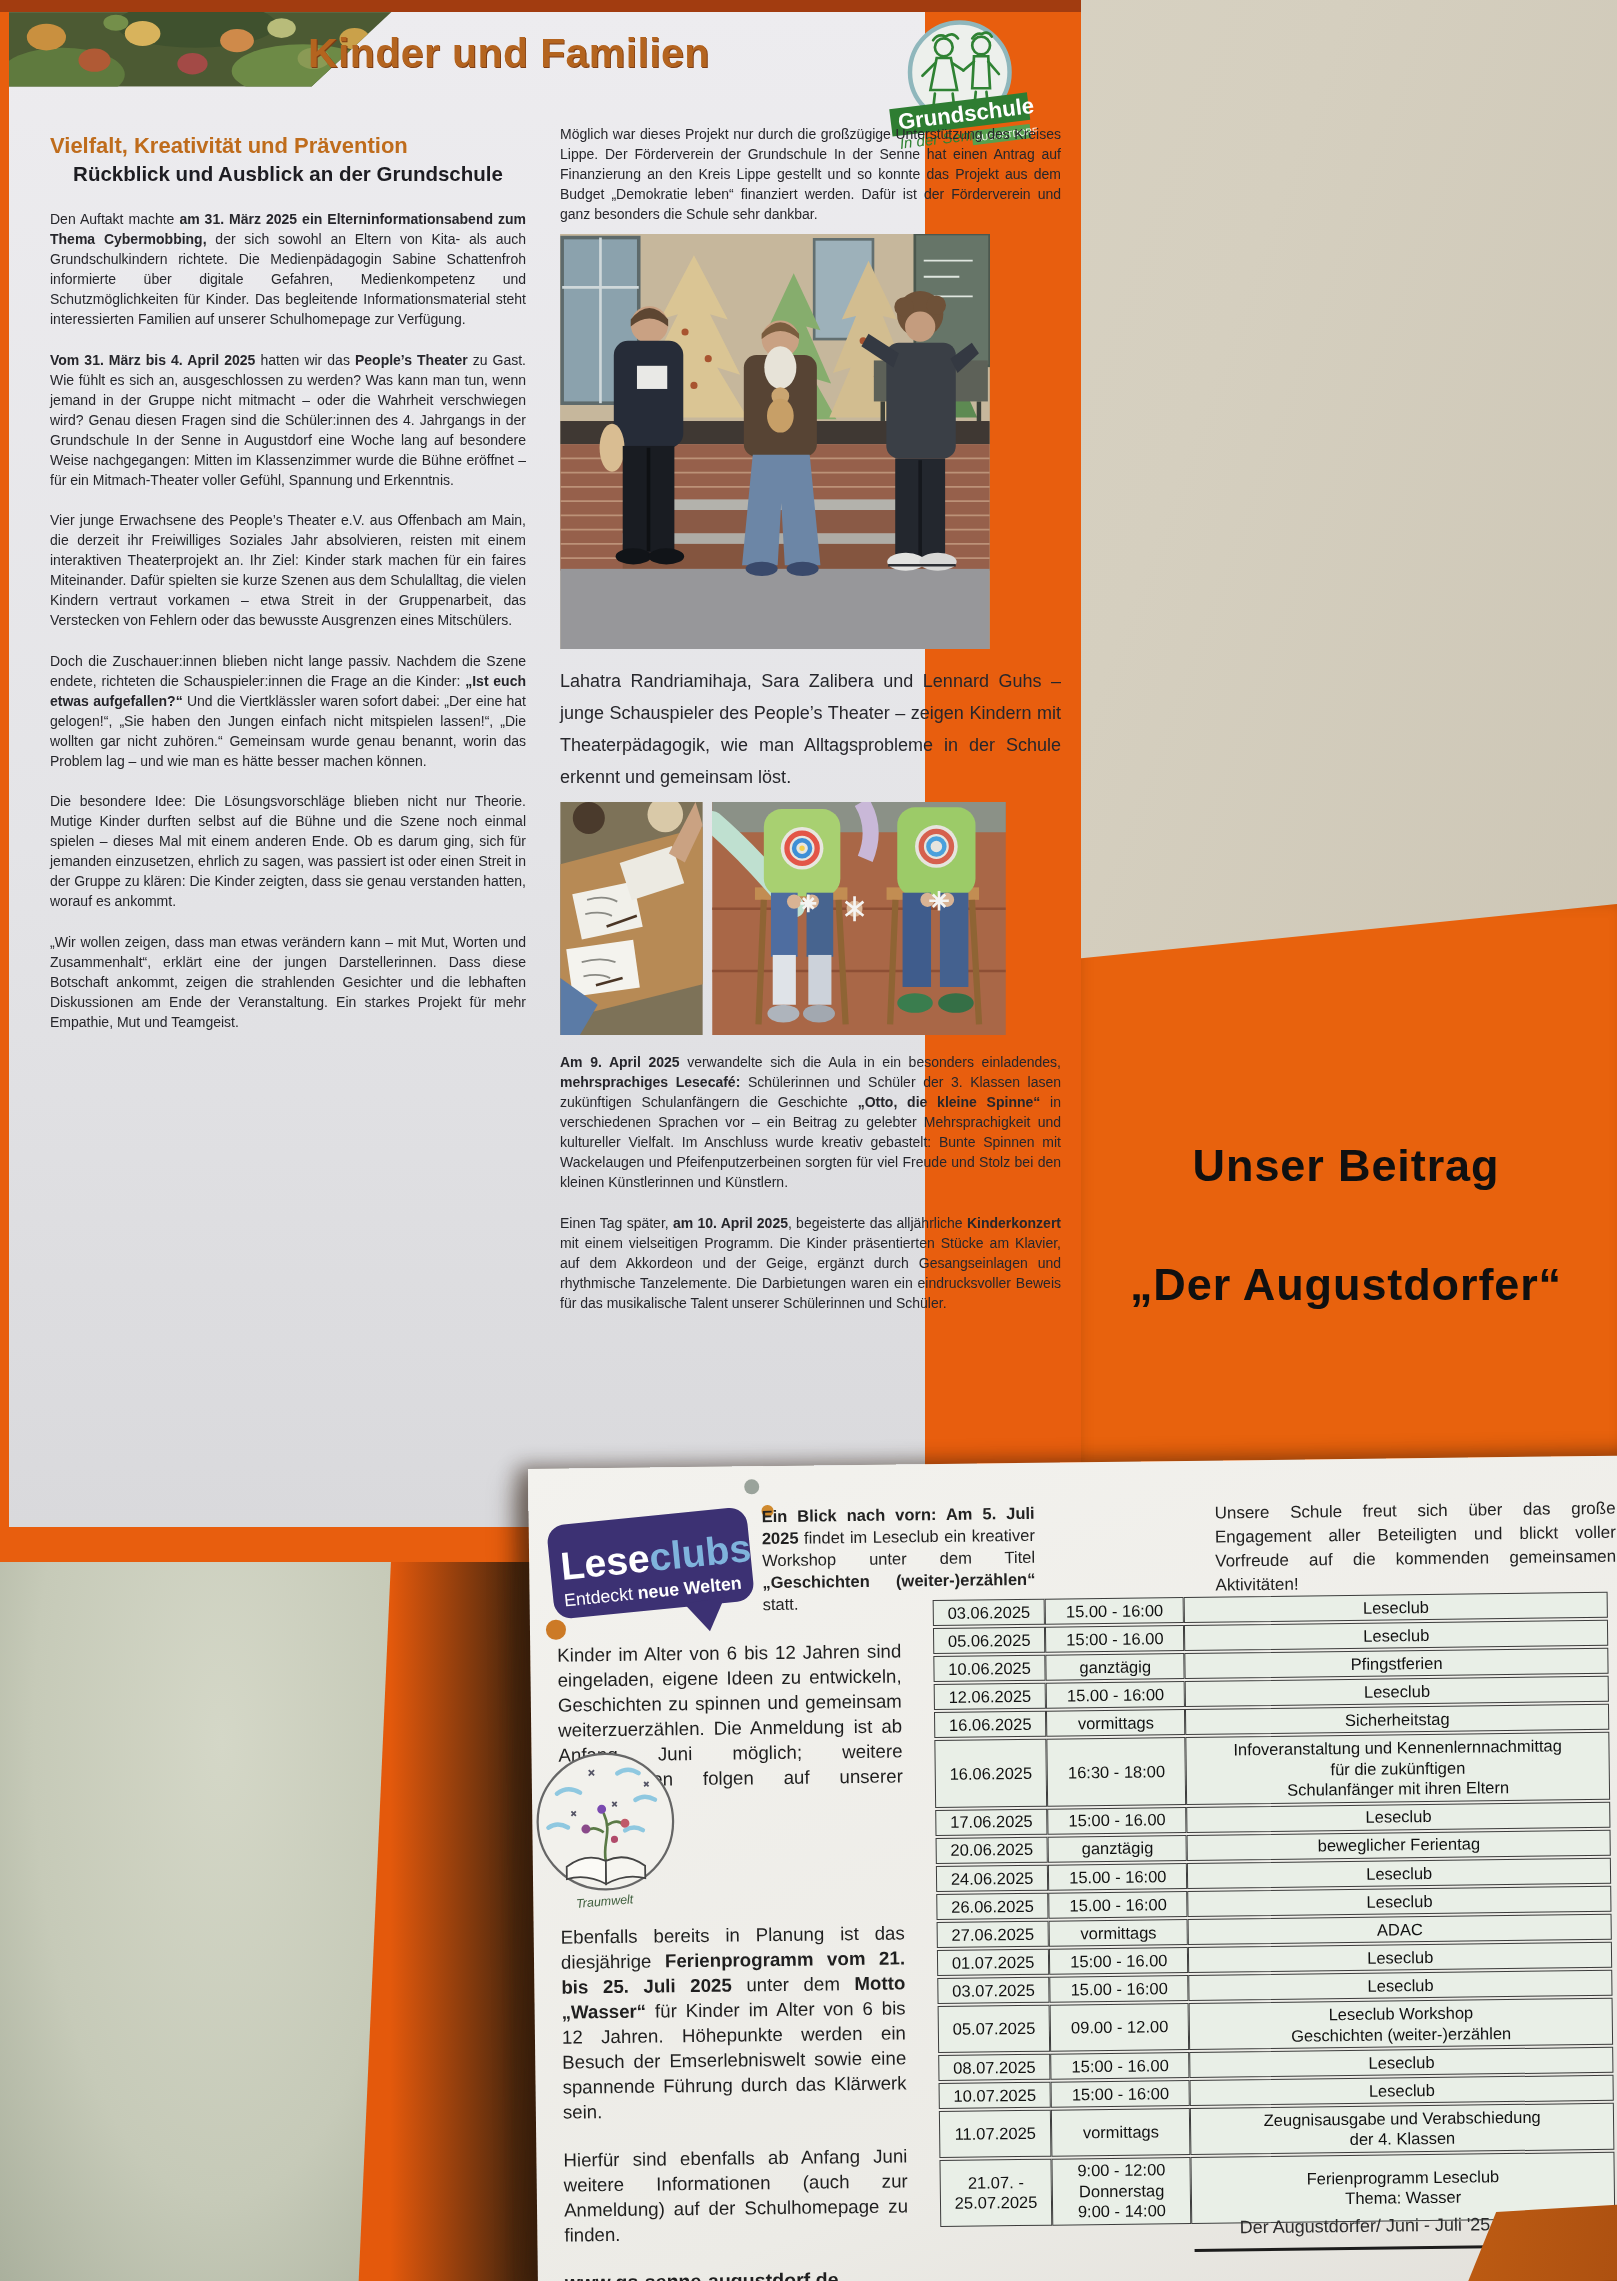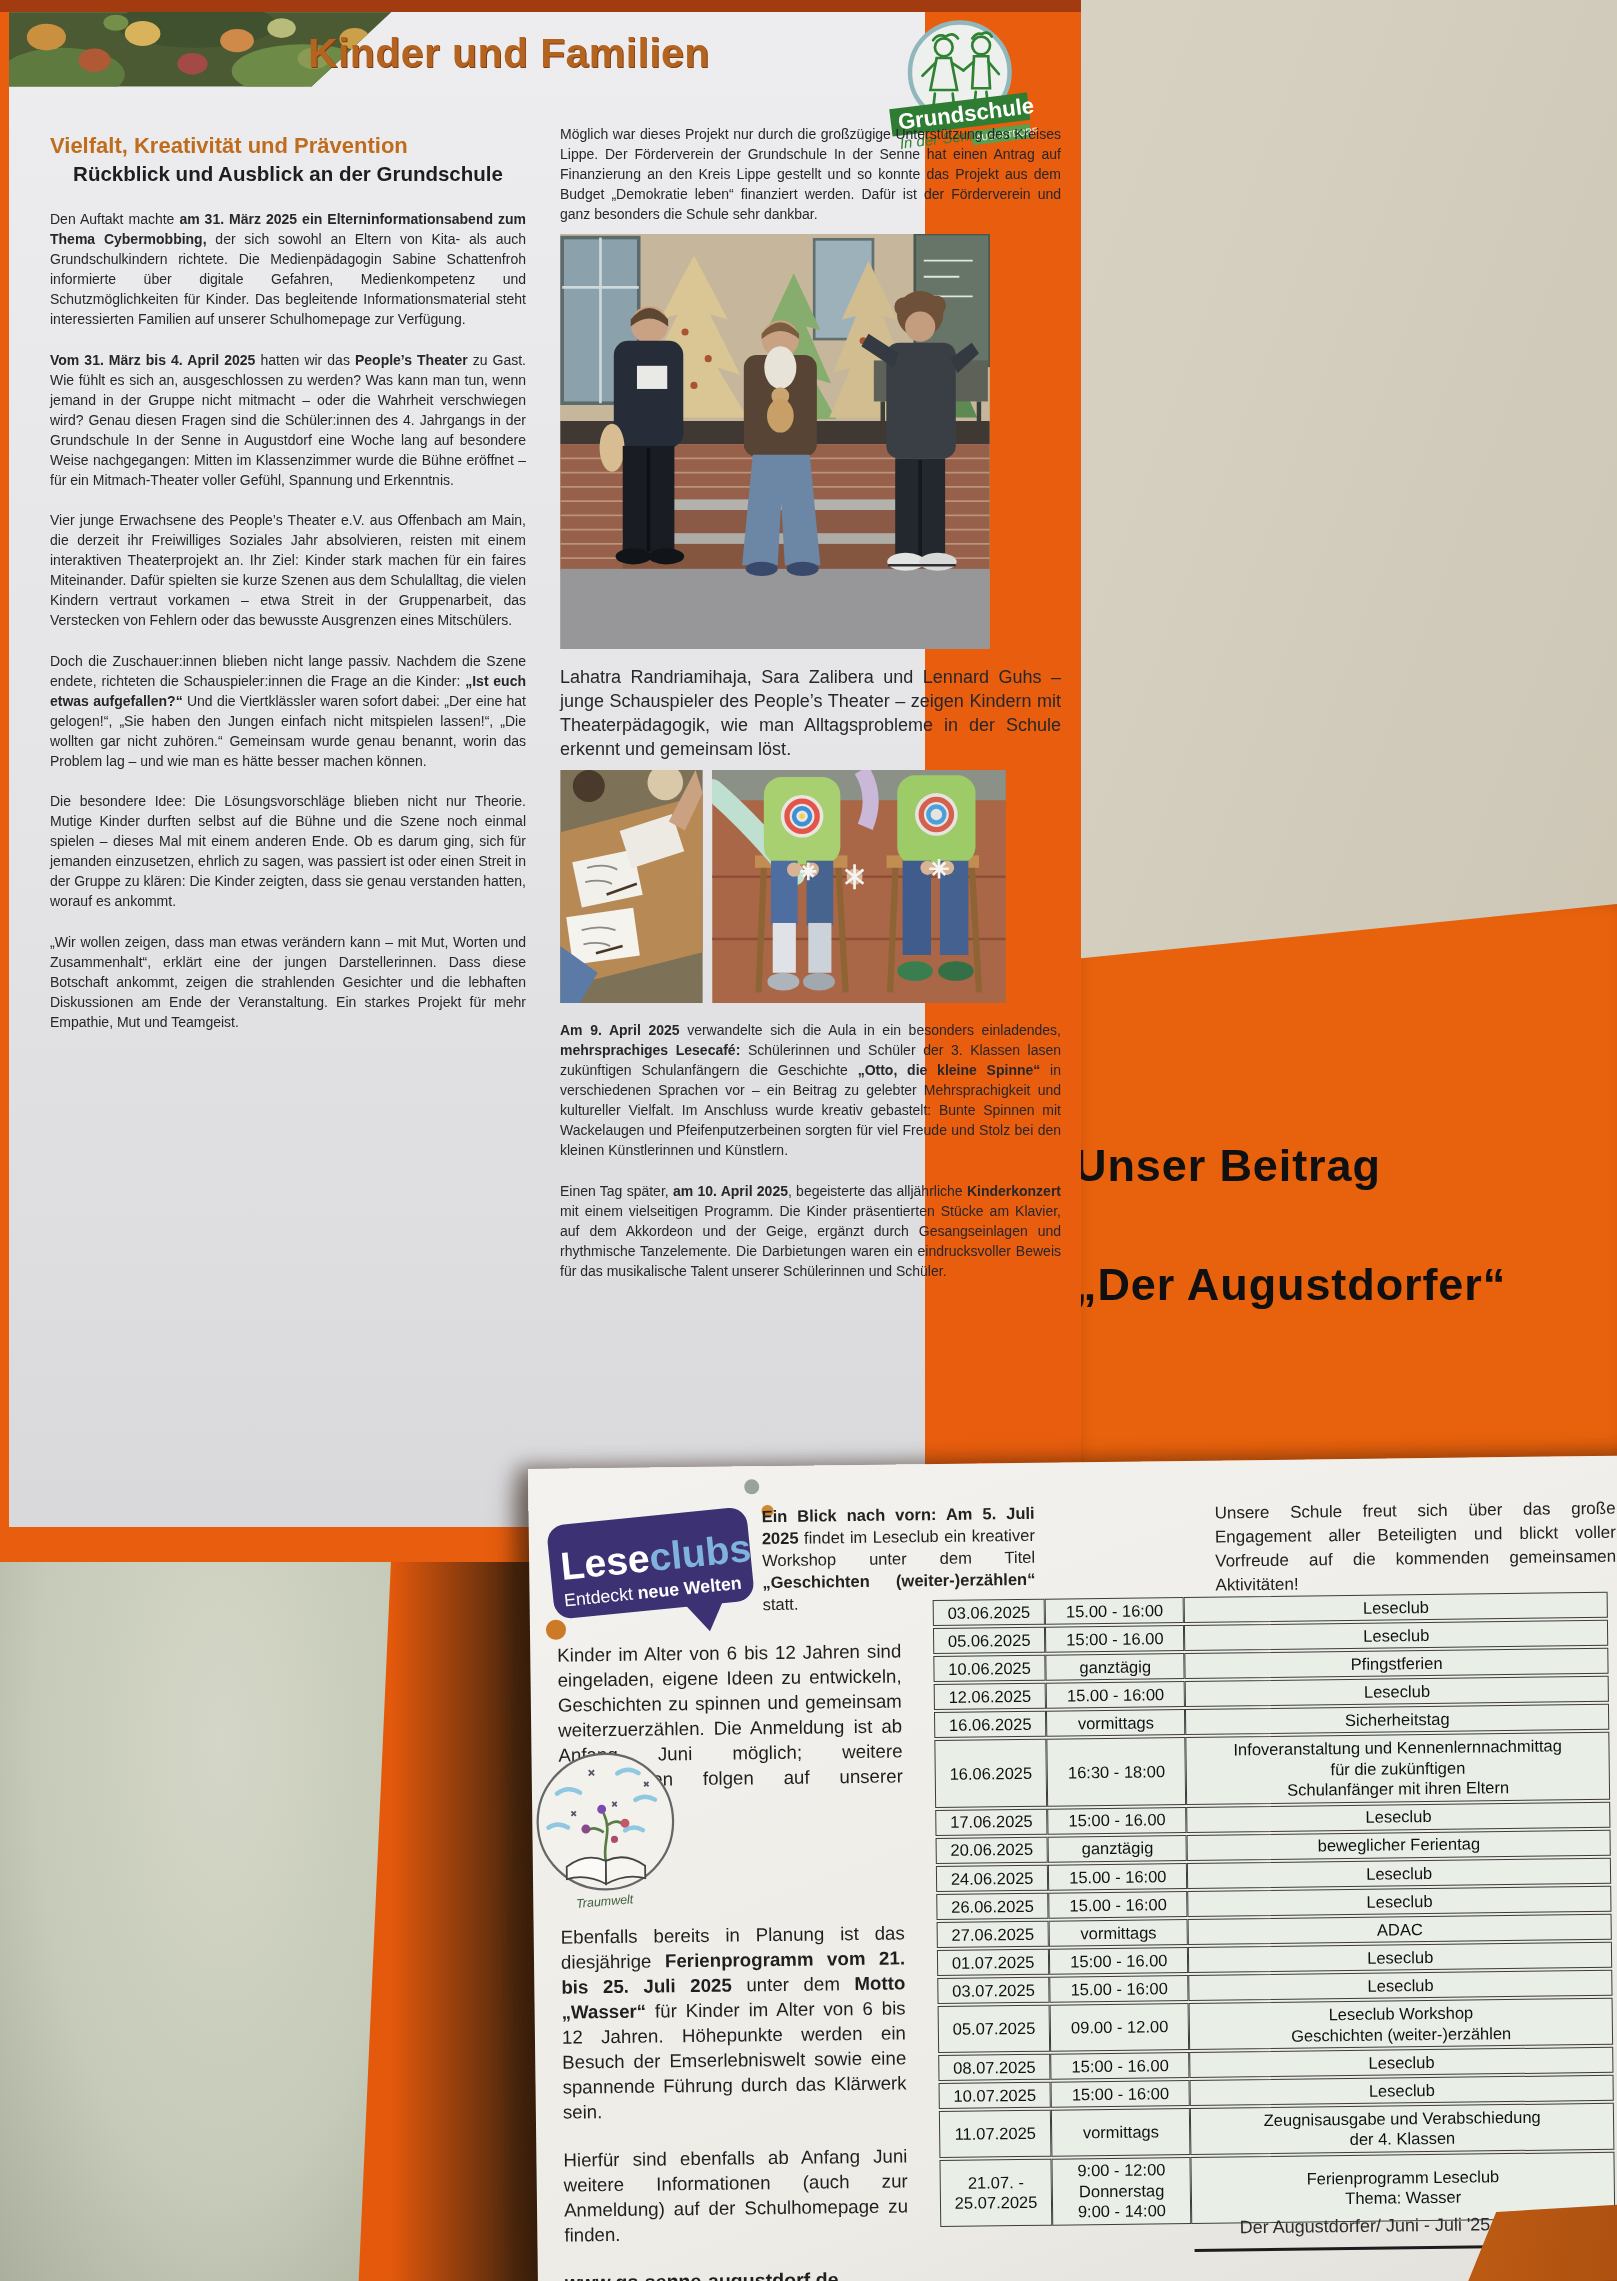--- a/index.html
+++ b/index.html
@@ -12,38 +12,38 @@
   .orange-backing{left:0;top:1526px;width:1199px;height:755px;background:#e4590c;}
   .green-board{left:0;top:1562px;width:403px;height:719px;
     clip-path:polygon(0 0,97% 0,89% 100%,0 100%);
     background:radial-gradient(ellipse at 55% 25%,#d4d7c7 0%,#c6cab8 60%,#aab09d 100%);}
   .flyer-shadow-strip{left:390px;top:1562px;width:156px;height:719px;
     background:linear-gradient(to right,rgba(70,40,15,0) 0%,rgba(52,32,14,.85) 80%);}
   
   .cover{left:1074px;top:904px;width:544px;height:1377px;background:#e8620d;
     clip-path:polygon(0 55px,100% 0,100% 100%,0 100%);
     box-shadow:inset 5.3px 0 12.5px rgba(120,50,0,.35);}
-  .cover-line{position:absolute;left:0;width:100%;
+  .cover-line{position:absolute;left:0;width:100%;text-align:center;
     font-size:45px;font-weight:bold;color:#101010;letter-spacing:0.9px;}
   
   .newsletter{left:0;top:0;width:1081px;height:1562px;background:#e85e0e;}
   .topstrip{position:absolute;left:0;top:0;width:100%;height:11.6px;background:#a23c10;}
   .paper{position:absolute;left:9px;top:11.6px;width:916px;height:1515px;
     background:linear-gradient(180deg,#edecef 0%,#e4e4e7 55%,#d9d9dc 100%);}
   .flower-strip{left:0;top:0;width:383px;height:75px;
     clip-path:polygon(0 0,100% 0,79% 100%,0 100%);}
   .page-title{left:299px;top:18px;font-size:41px;font-weight:bold;color:#b4641f;
     text-shadow:0.9px 0.9px 0 #7e3c14;letter-spacing:0.4px;}
   .col{position:absolute;color:#26262b;}
   .col-left{left:41px;top:121px;width:476px;}
   .col-mid{left:551px;top:112px;width:501px;}
   .h-orange{font-size:22px;font-weight:bold;color:#bf6c1c;margin:0 0 3.6px 0;}
   .h-black{font-size:20.5px;font-weight:bold;color:#1d1d22;text-align:center;margin:0 0 23px 0;}
   .news-par{font-size:14px;line-height:20px;text-align:justify;margin:0 0 20.5px 0;}
-  .caption{font-size:18px;line-height:24px;text-align:justify;margin:12.5px 0 9px 0;}
+  .caption{font-size:18px;line-height:32px;text-align:justify;margin:12.5px 0 9px 0;}
   .photo-row{display:flex;gap:9px;}
   
   .flyer{left:528px;top:1469px;width:1125px;height:824px;
     transform:rotate(-0.7deg);transform-origin:top left;
     background:linear-gradient(160deg,#f3f2ee 0%,#ecebe6 70%,#e2e0da 100%);
     box-shadow:-10.7px -3.6px 19.6px rgba(40,22,8,.45),-14.3px 12.5px 27px rgba(40,22,8,.35);}
   .dot{position:absolute;border-radius:50%;}
   .fly-intro{left:233px;top:39px;width:273px;font-size:16.5px;line-height:22px;
     text-align:justify;color:#222;}
   .fly-note{left:686px;top:41px;width:401px;font-size:17px;line-height:24px;

